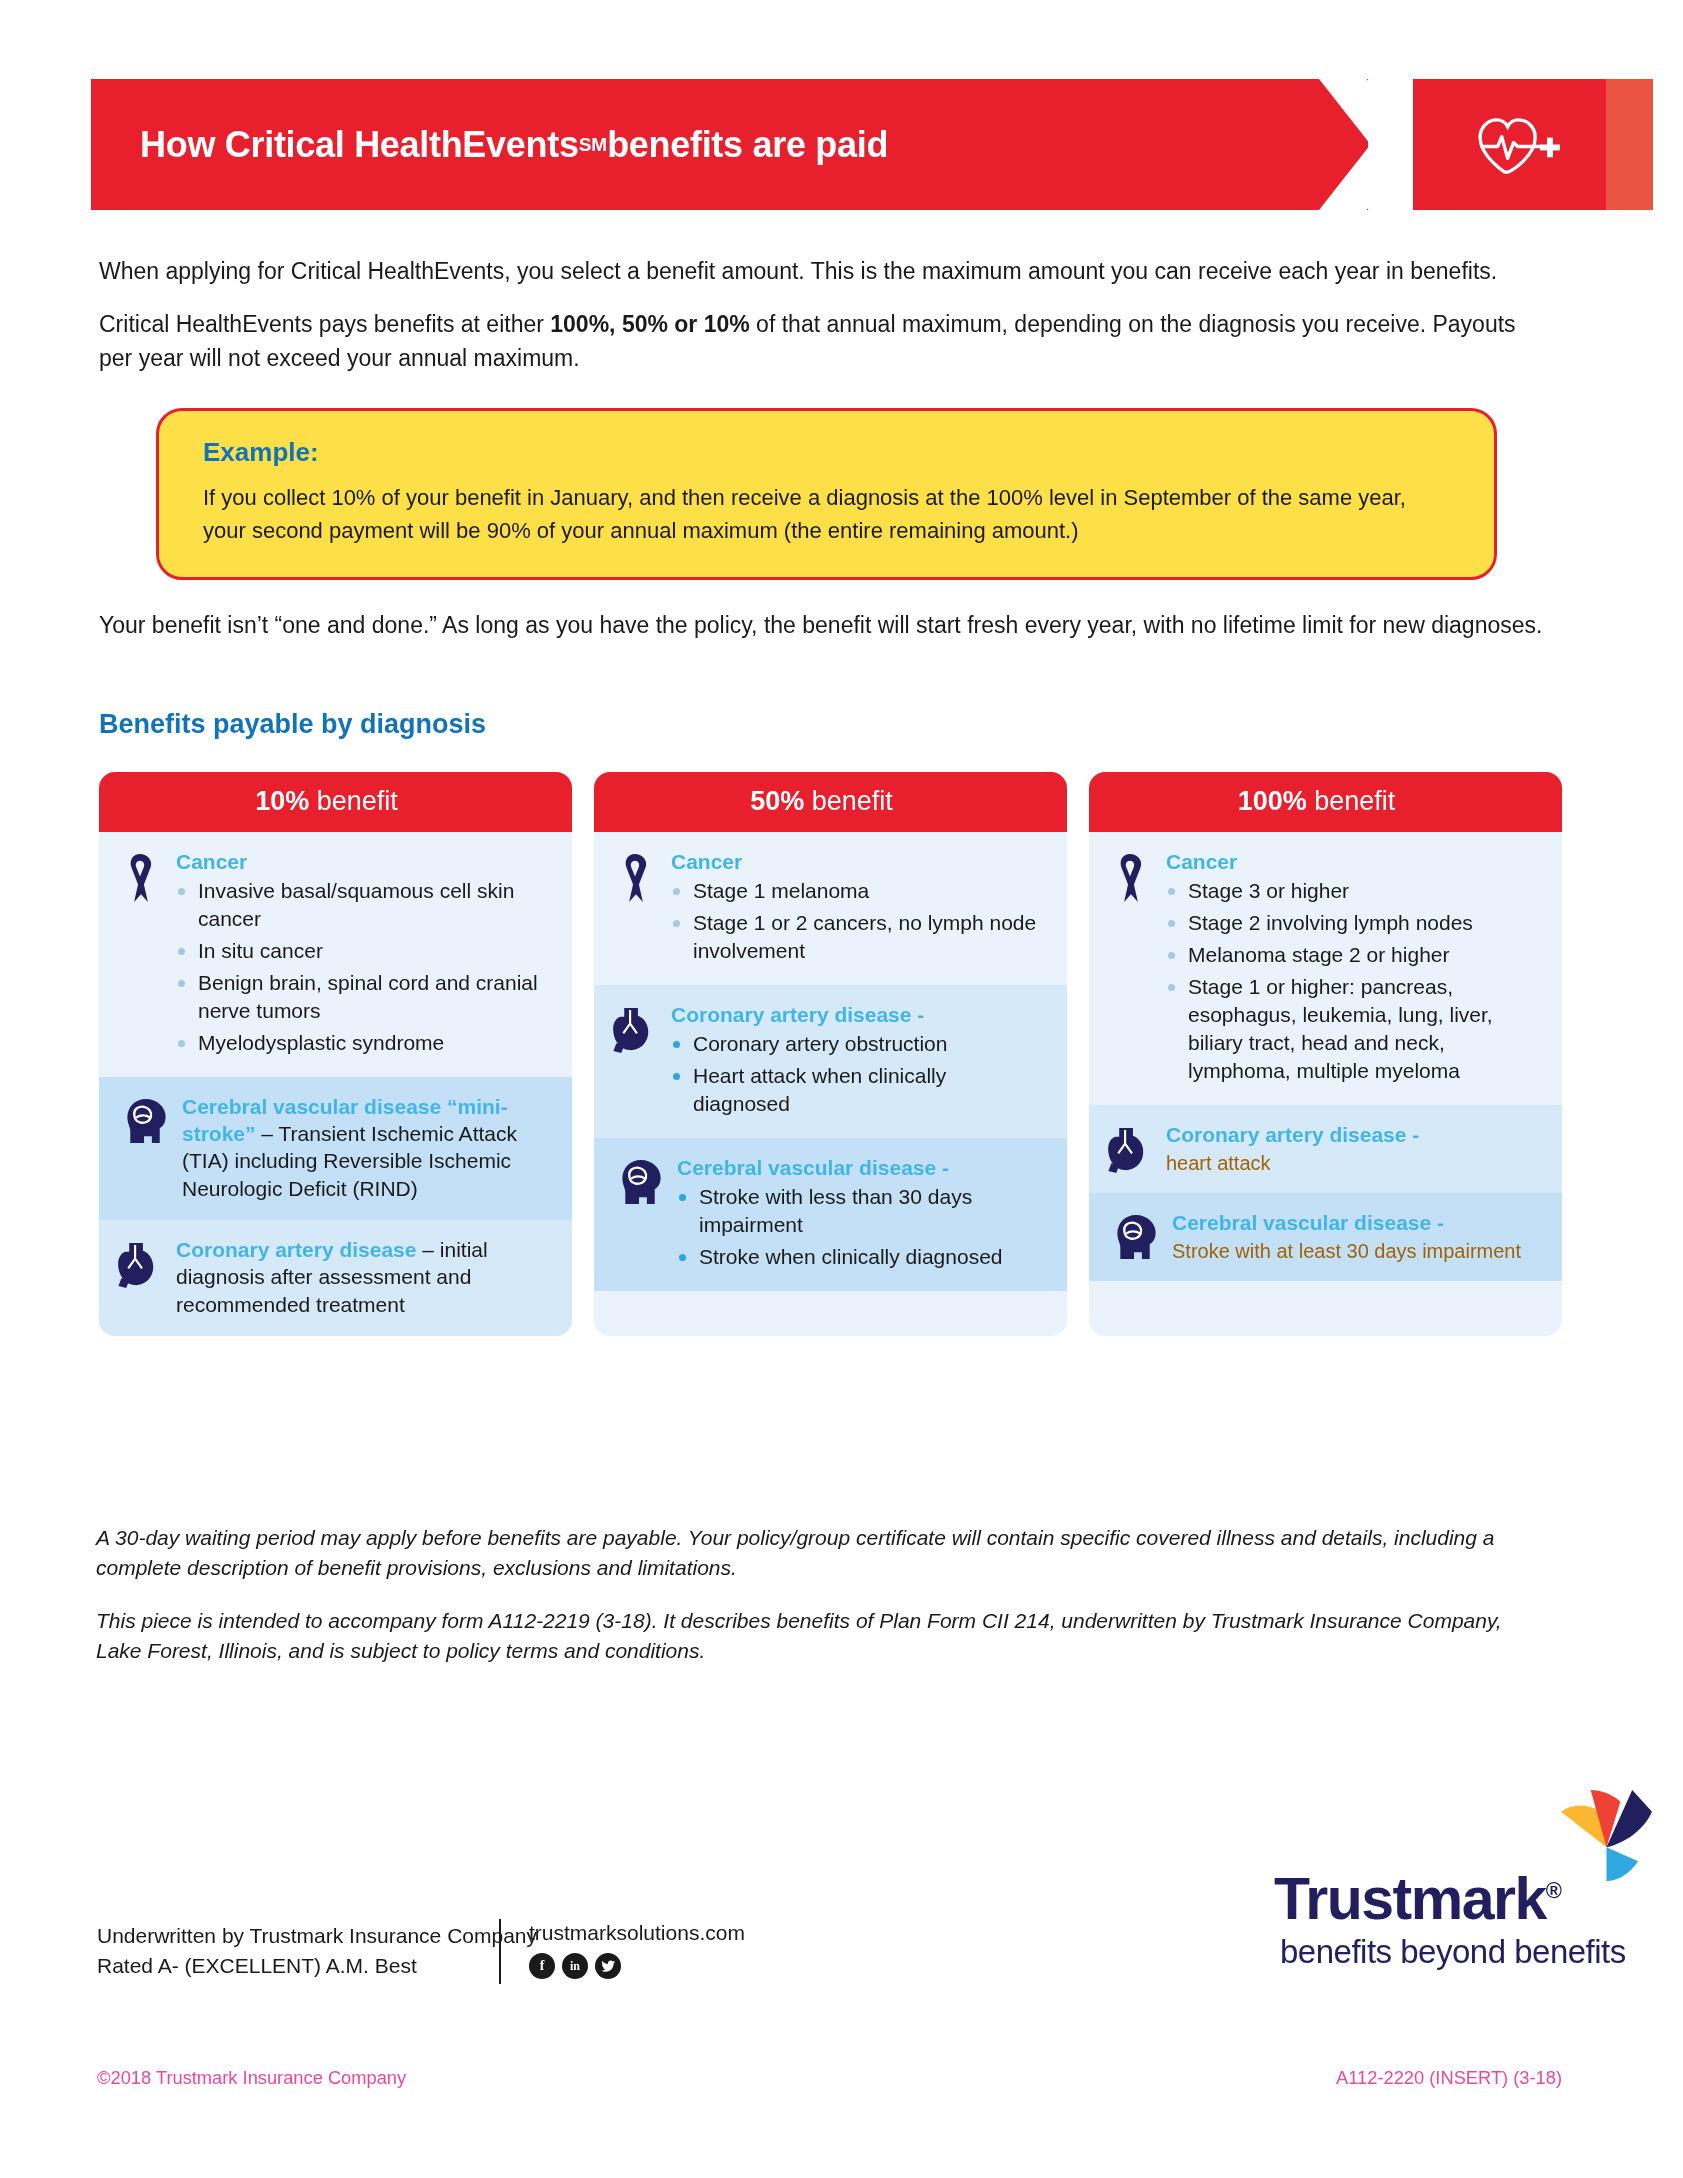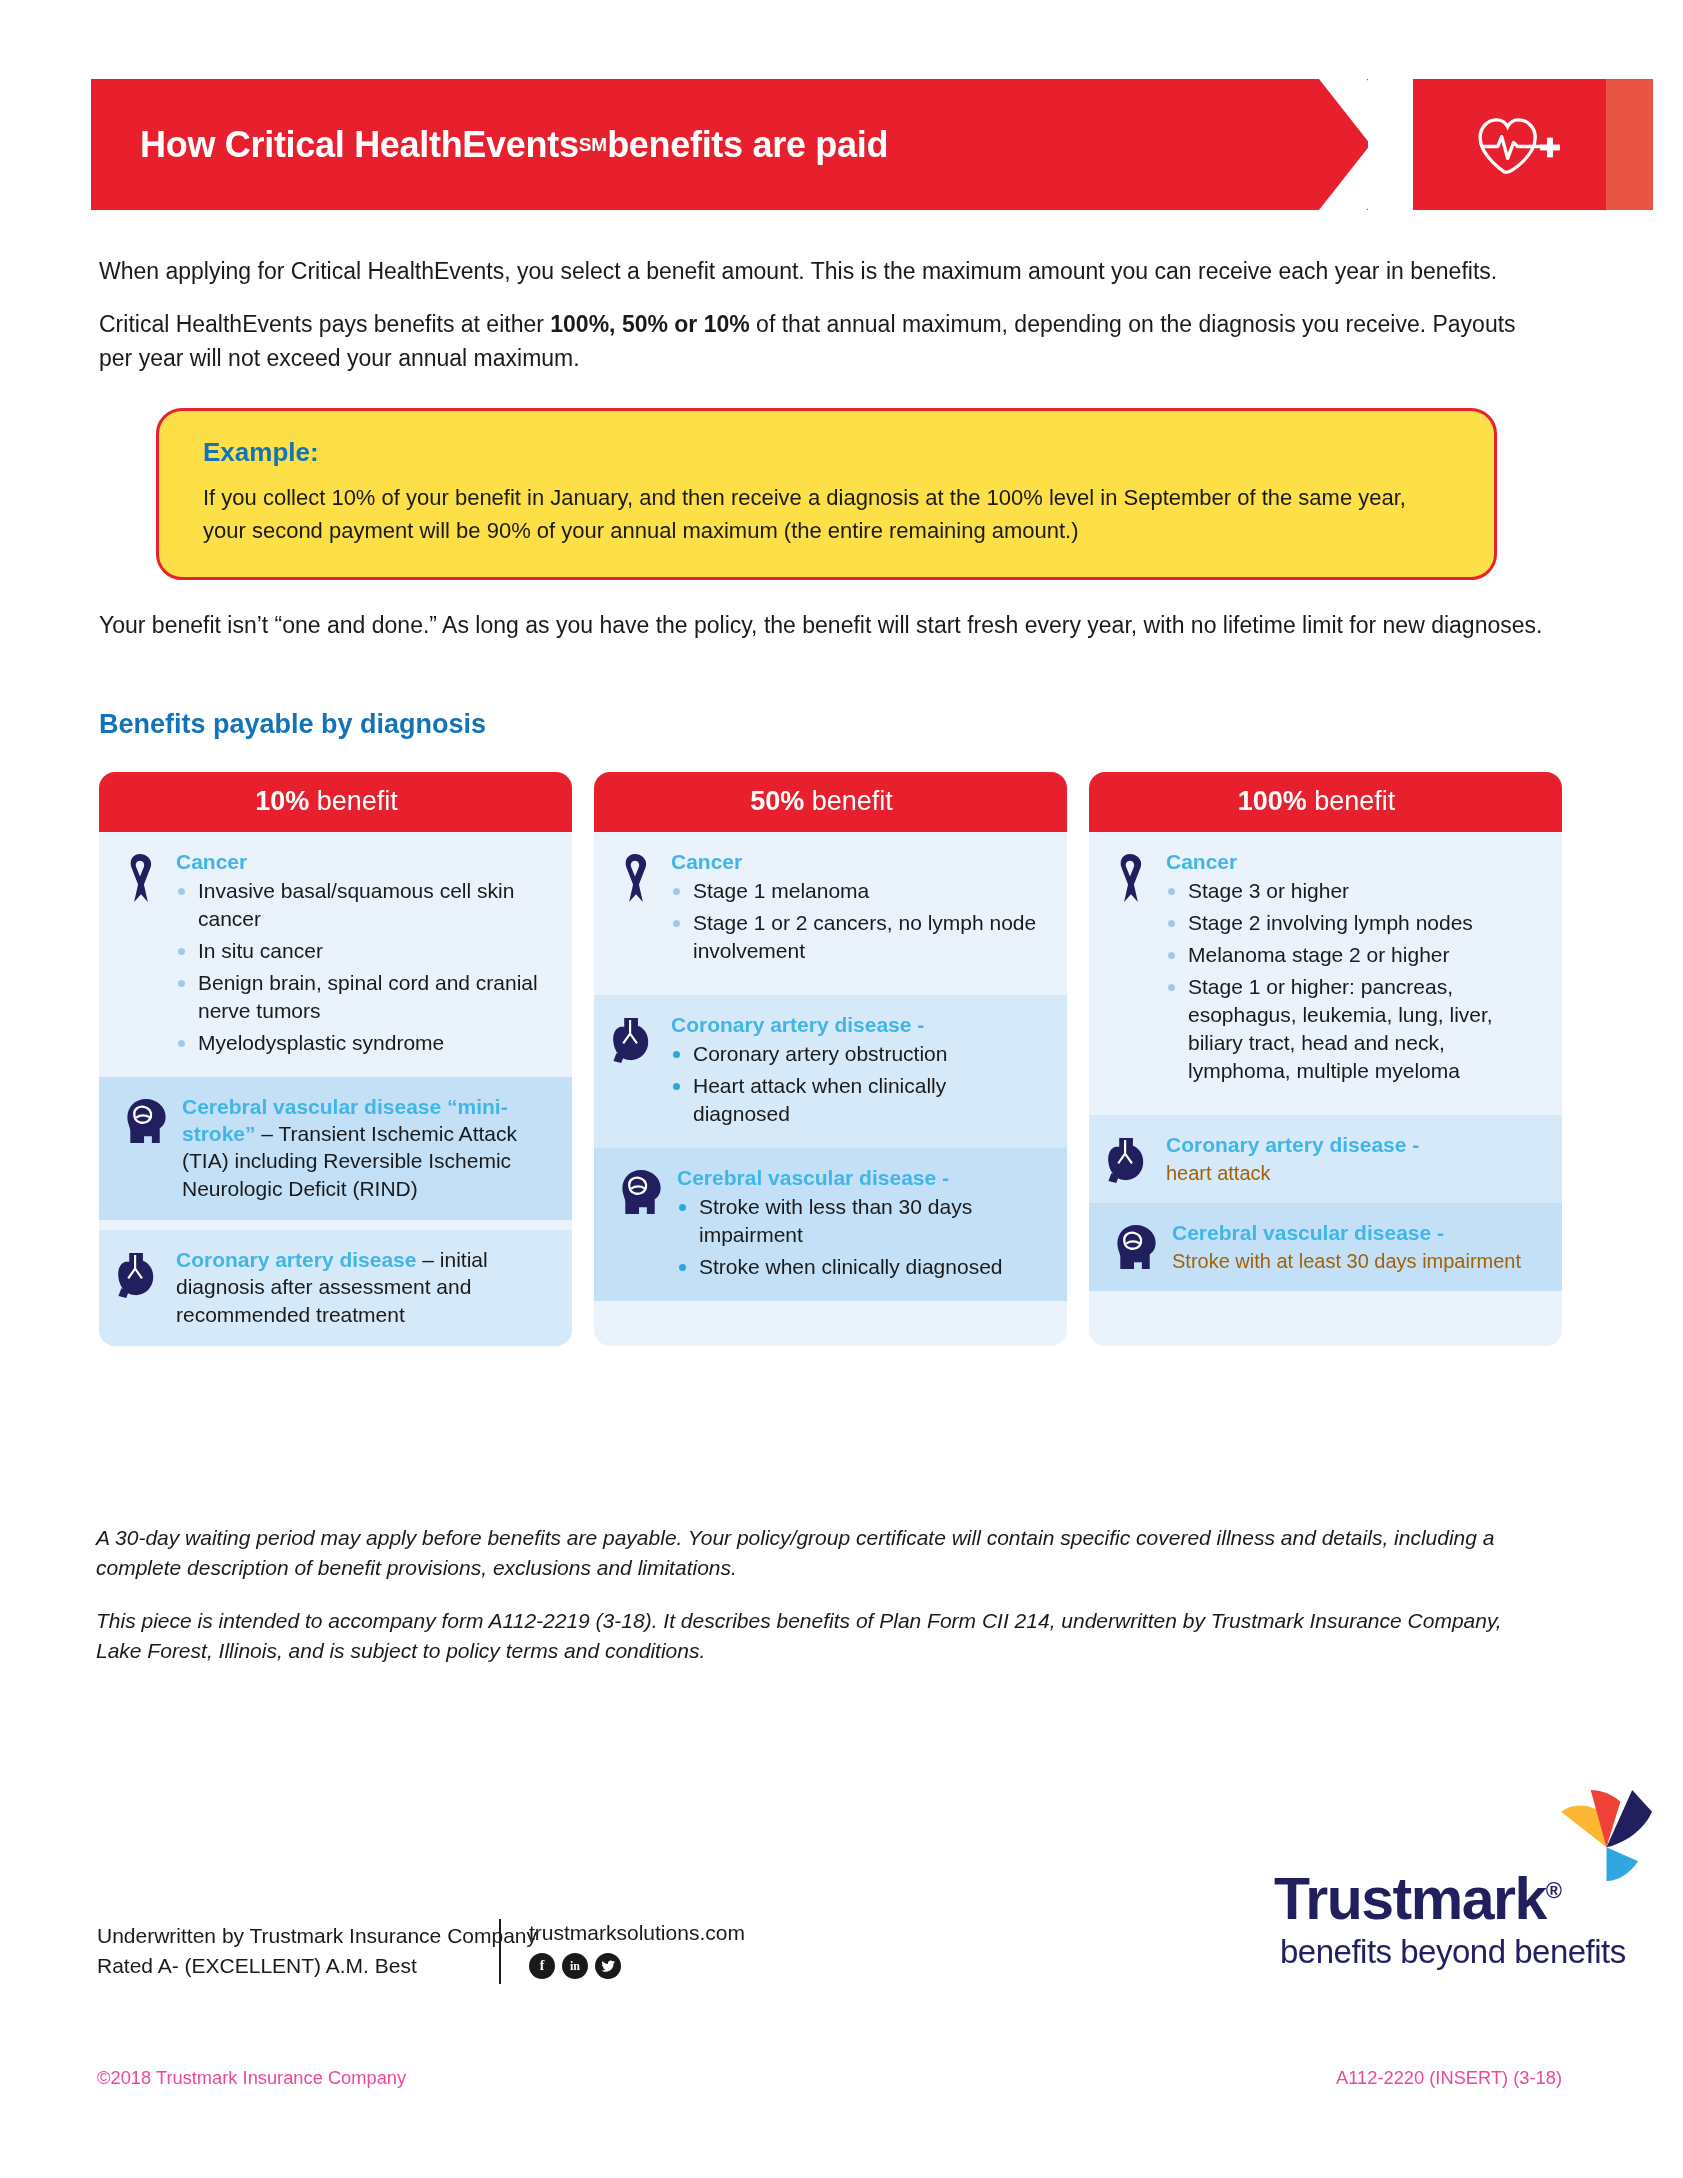--- a/index.html
+++ b/index.html
@@ -167,21 +167,21 @@
     font-weight: 400;
   }
   .card-head strong { font-weight: bold; }
 
   .card-section {
     display: flex;
     padding: 16px 18px 16px 14px;
     gap: 10px;
   }
   .sec-cancer   { background: #eaf3fb; border-radius: 25px; }
-  .sec-coronary { background: #d6e9f8; margin-top: 10px; }
+  .sec-coronary { background: #d6e9f8; }
   .sec-cerebral { background: #c3e0f7; padding-left: 20px; }
 
   .sec-icon {
     flex: 0 0 53px;
     padding-top: 3px;
     display: flex;
     justify-content: center;
   }
   .sec-body { flex: 1 1 auto; min-width: 0; }
 

